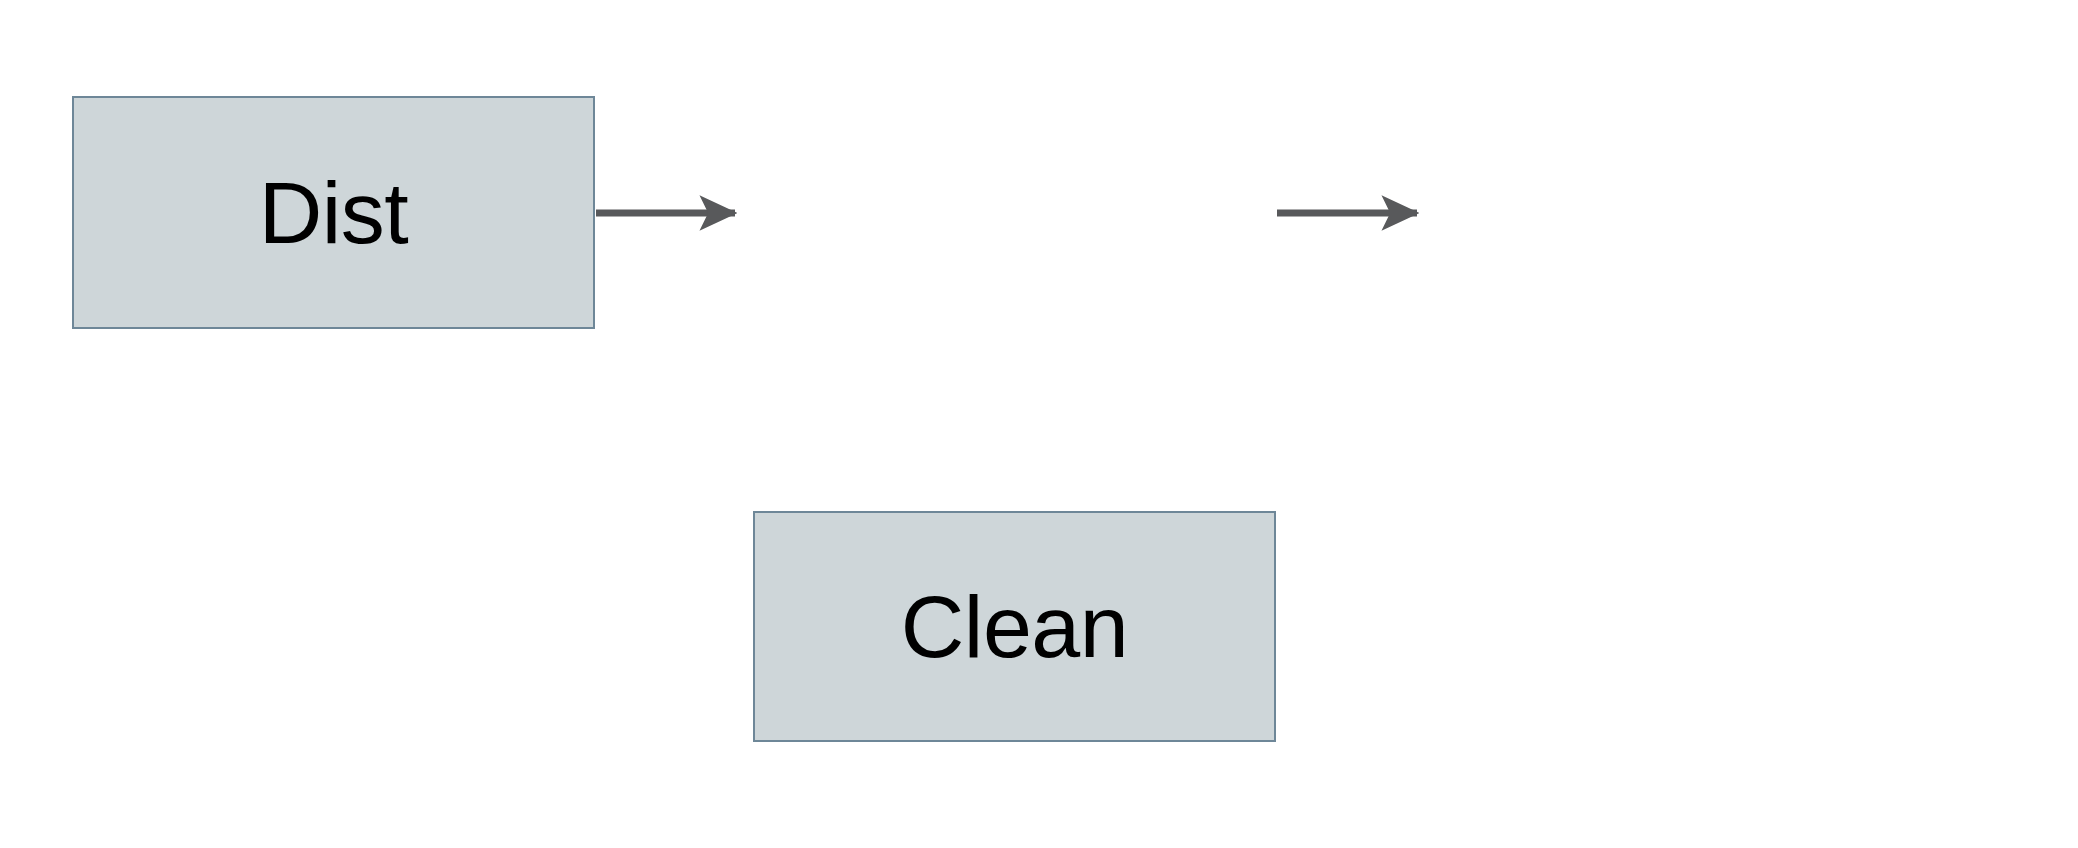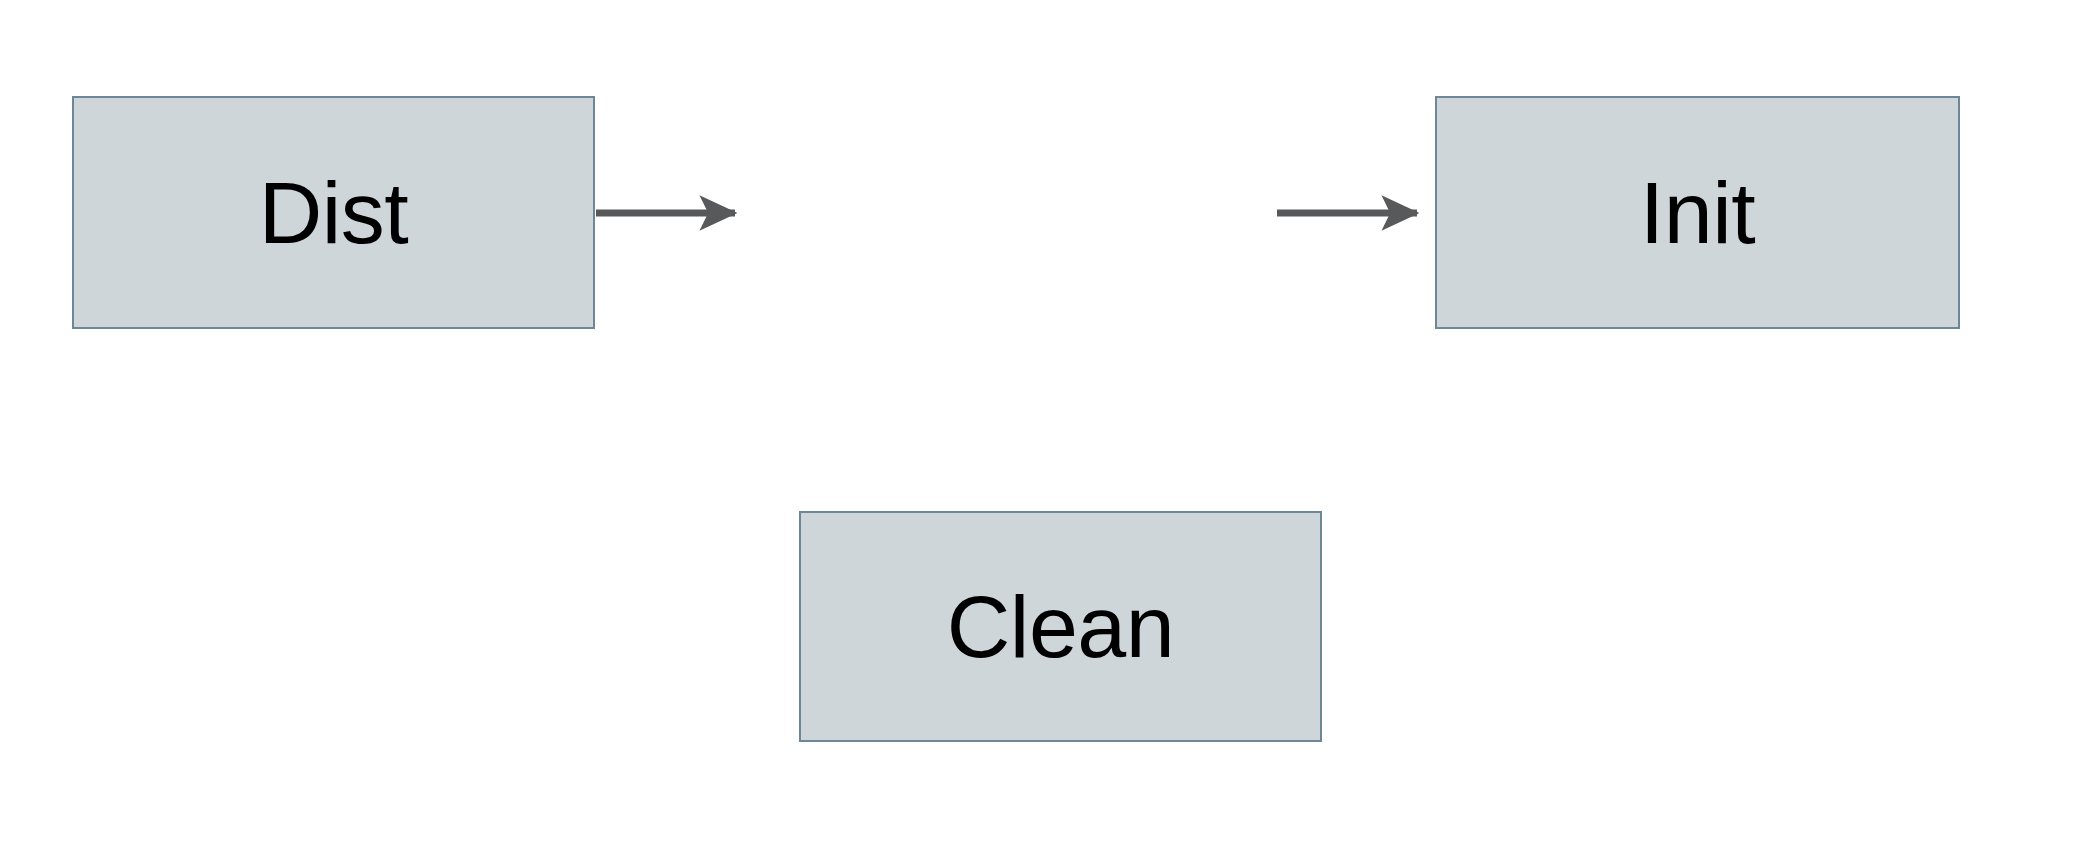--- a/index.html
+++ b/index.html
@@ -37,21 +37,21 @@
     color: #000000;
     line-height: 1;
     letter-spacing: -0.5px;
     white-space: nowrap;
     text-align: center;
   }
   
   #node-dist    { left: 72px;   top: 96px;  width: 523px; height: 233px; }
   #node-compile { left: 753px;  top: 96px;  width: 522px; height: 233px; }
   #node-init    { left: 1435px; top: 96px;  width: 525px; height: 233px; }
-  #node-clean   { left: 753px;  top: 511px; width: 523px; height: 231px; margin-left: 46px; }
+  #node-clean   { left: 753px;  top: 511px; width: 523px; height: 231px; }
 
   
   #edges {
     position: absolute;
     left: 0;
     top: 0;
     width: 2078px;
     height: 848px;
     pointer-events: none;
   }
@@ -75,21 +75,18 @@
     <g>
       <line x1="1277" y1="213" x2="1417" y2="213" stroke="#58595b" stroke-width="7" marker-end="url(#arrowhead)"></line>
     </g>
   </svg>
 
   <div class="node" id="node-dist">
     <span class="node-label">Dist</span>
   </div>
 
 
-  <div class="node" id="node-init">
-    <span class="node-label">Init</span>
-  </div>
 
   <div class="node" id="node-clean">
     <span class="node-label">Clean</span>
   </div>
 
 </div>
 
 </body></html>

